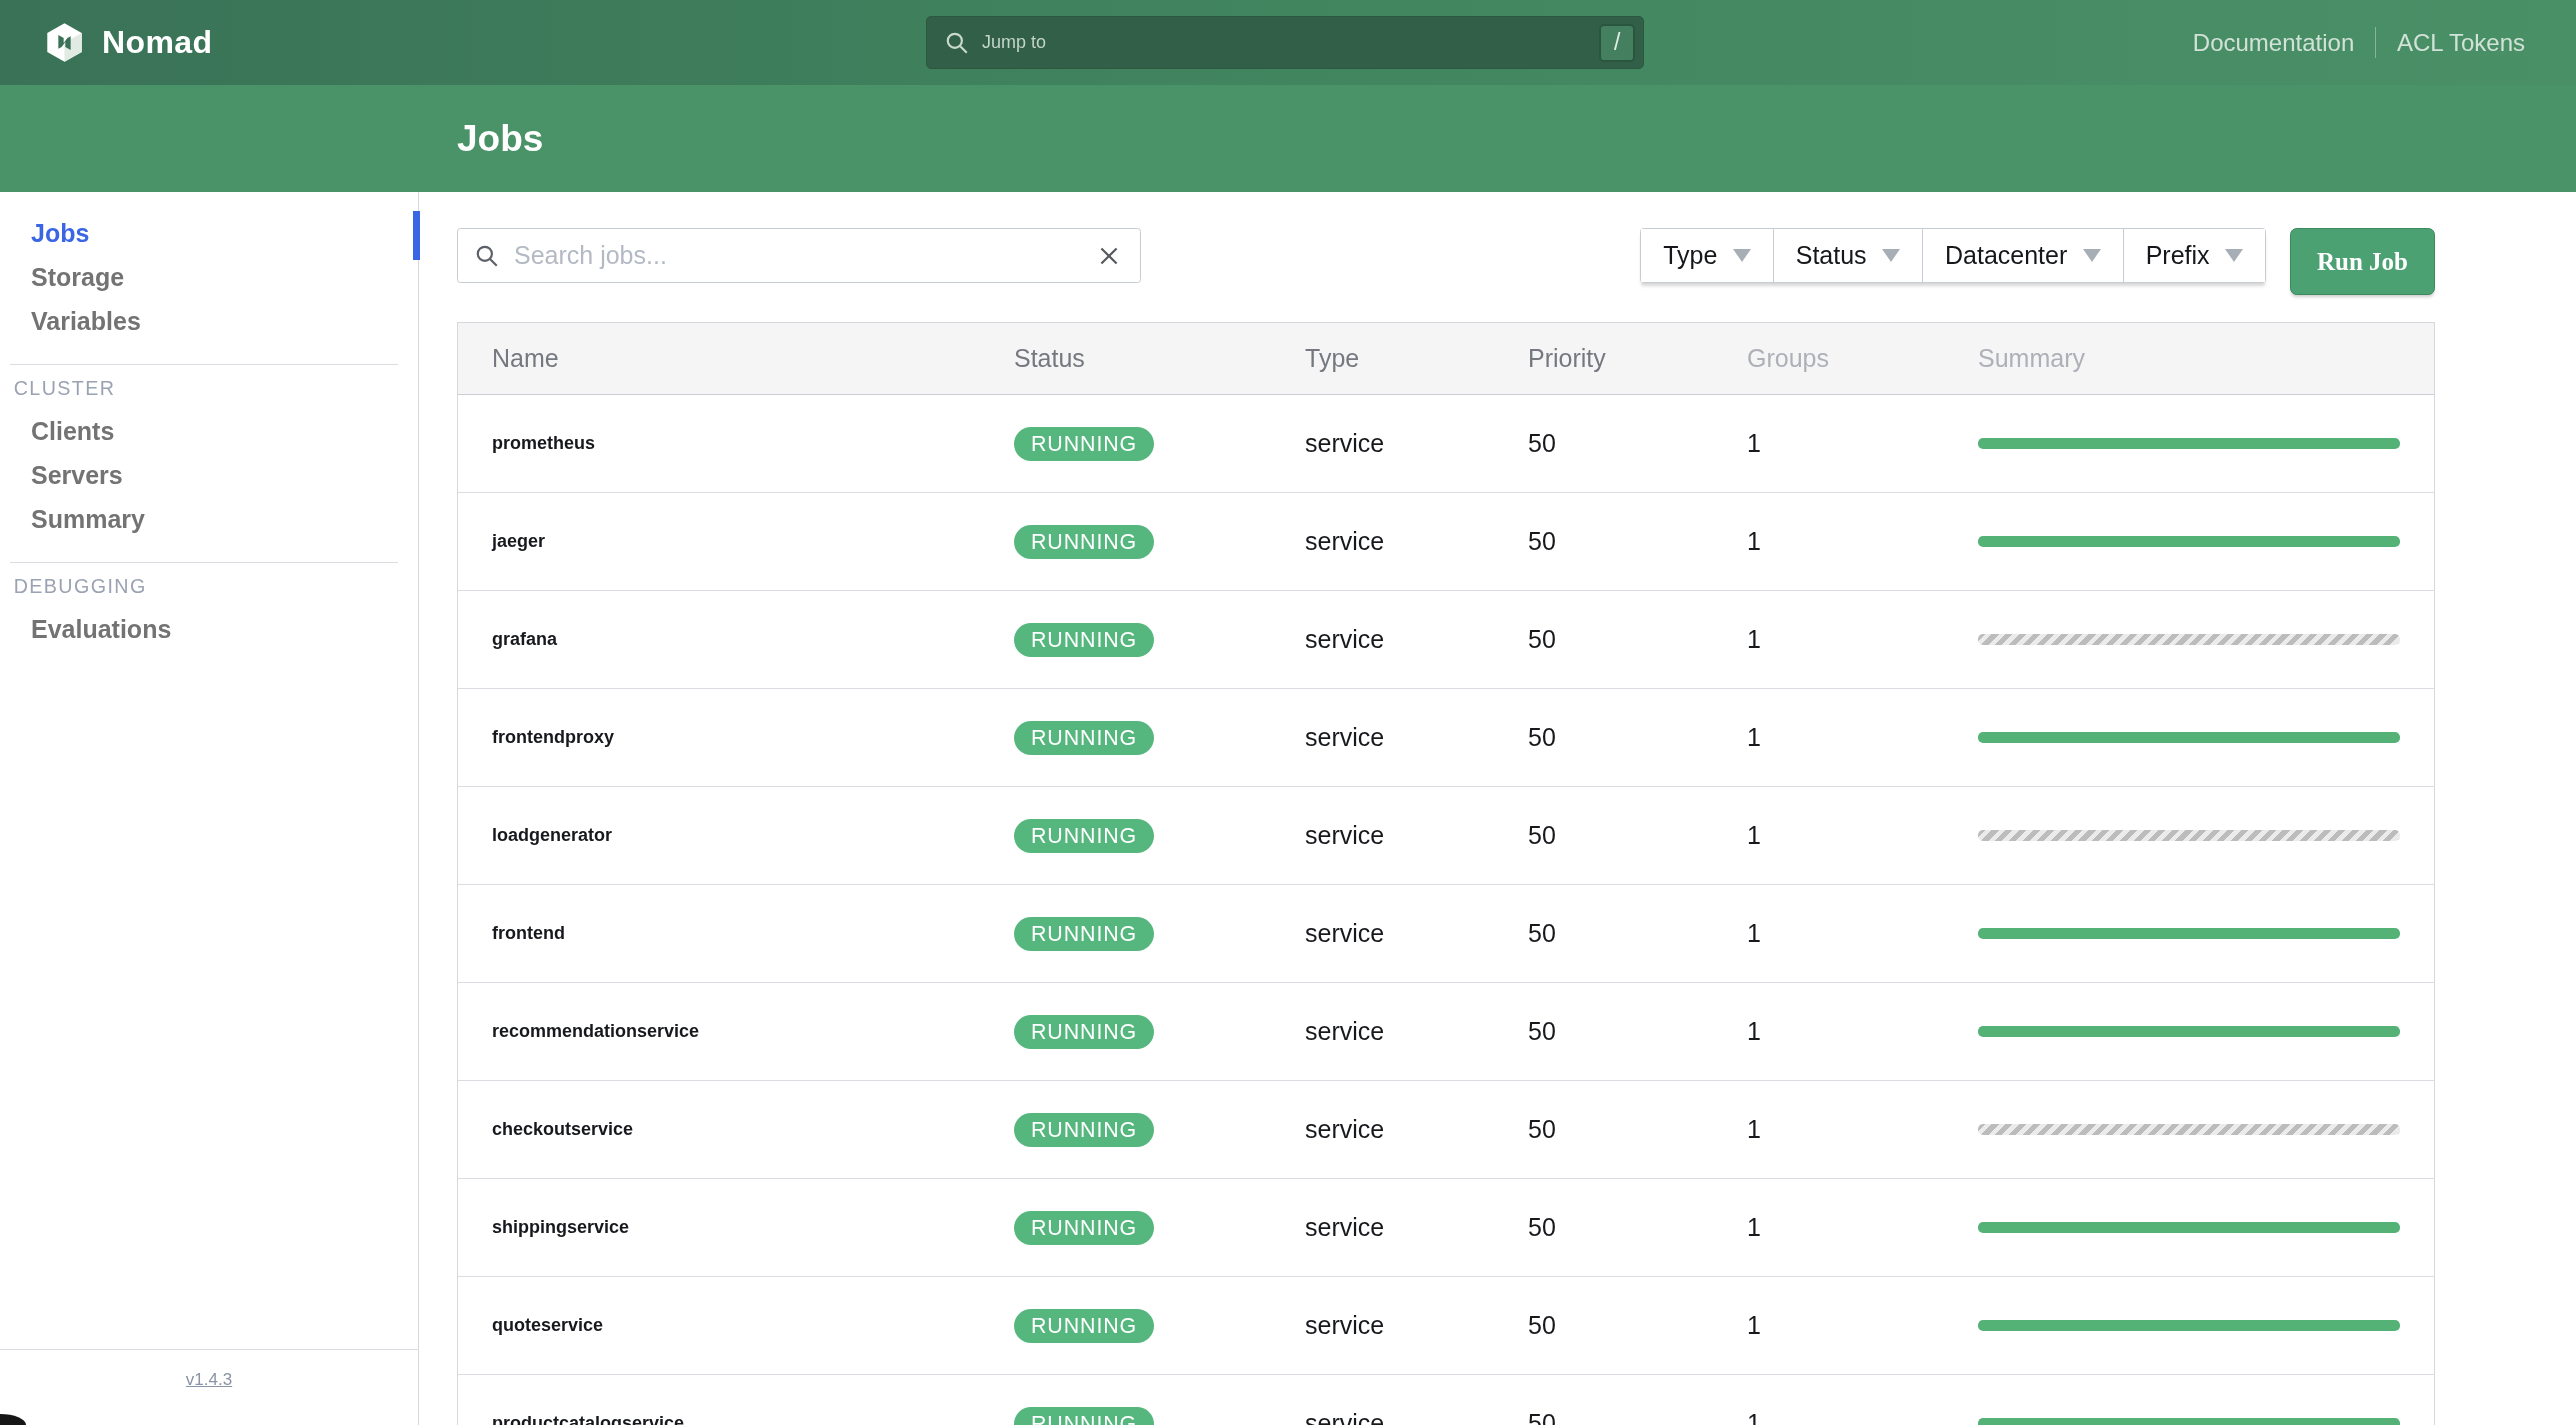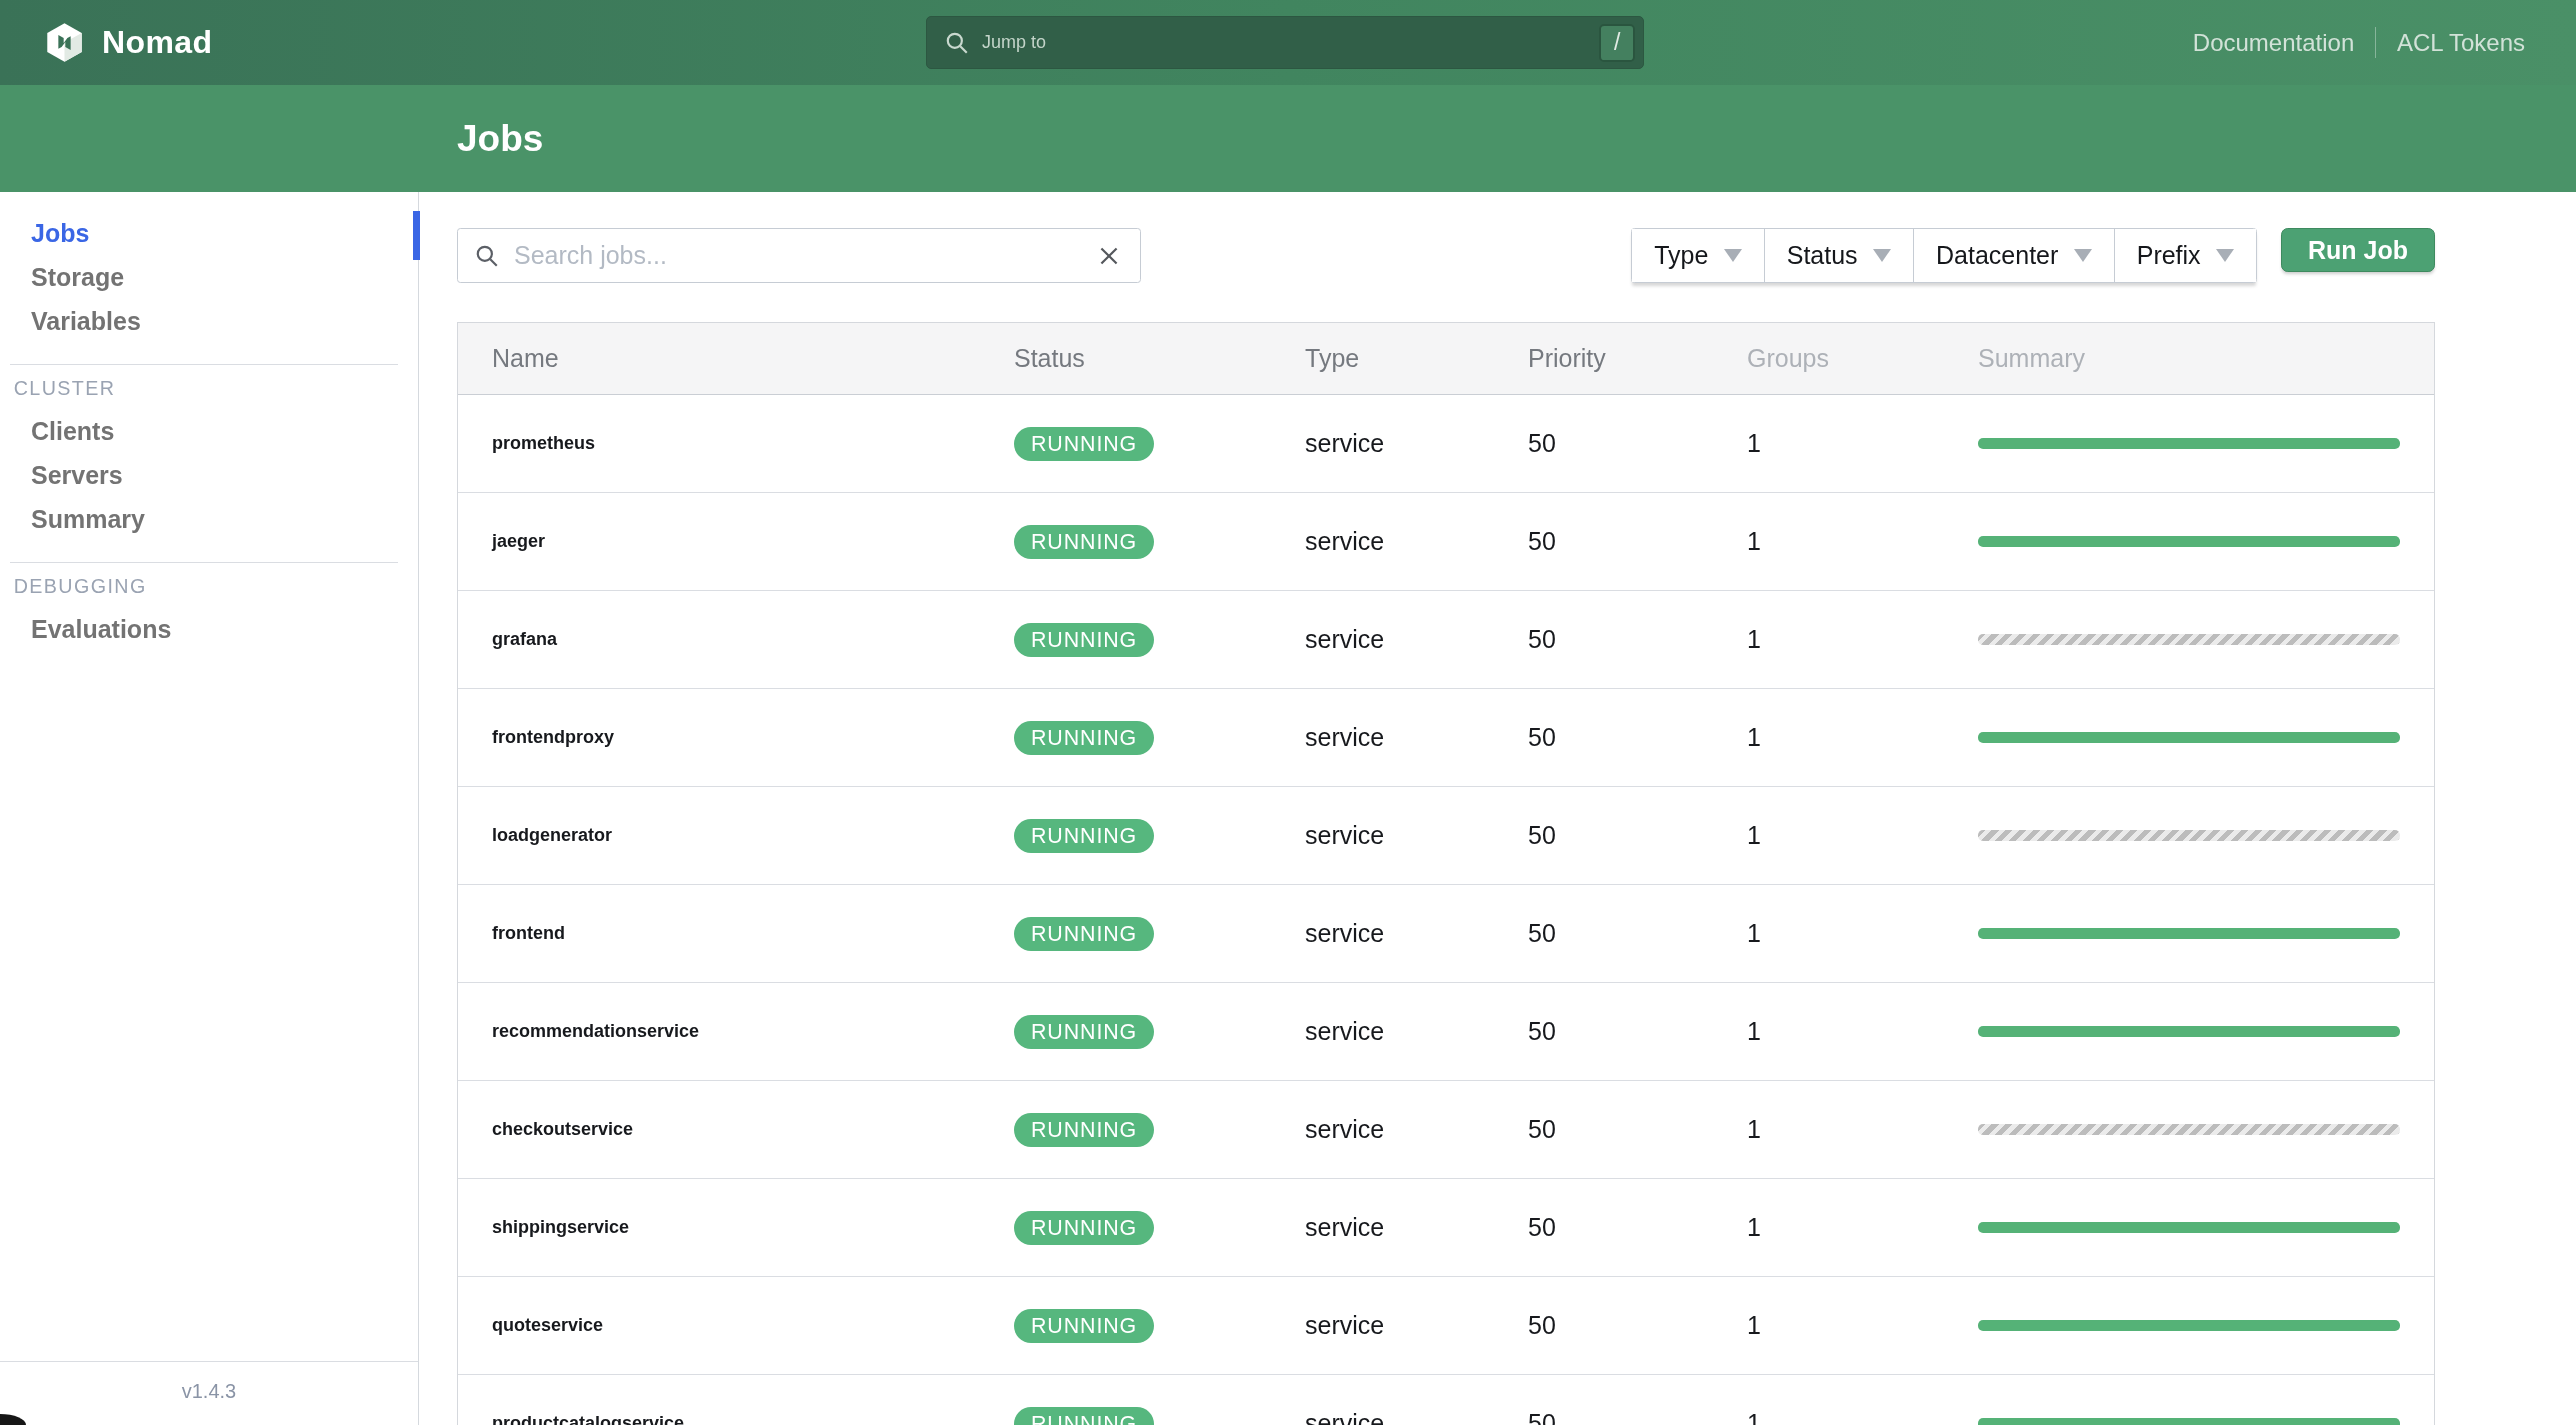--- a/index.html
+++ b/index.html
@@ -35,43 +35,43 @@
   .sidebar { width:419px; flex:none; background:#fff; border-right:1.7px solid #d5d9de; position:relative; }
   .side-nav { padding-top:19.7px; }
   .nav-item { height:44px; display:flex; align-items:center; padding-left:31px;
               font-size:25px; font-weight:600; color:#737373; position:relative; cursor:pointer; }
   .nav-item.active { color:#3a66e5; }
   .active-indicator { position:absolute; right:-1.7px; top:-0.9px; bottom:-4.3px; width:6.8px; background:#3a66e5; }
   .side-divider { border:none; border-top:1.7px solid #dadde2; margin:20.5px 20.5px 6.8px 10.3px; }
   .section-label { padding-left:13.7px; height:32.5px; display:flex; align-items:center;
                    font-size:19.7px; letter-spacing:1.4px; color:#9aa3b2; }
   .section-items { margin-top:5.1px; }
-  .version { position:absolute; left:0; right:0; bottom:4px; height:60px; border-top:1.7px solid #dadde2;
-             display:flex; align-items:center; justify-content:center; color:#8a94a6; font-size:20px; }
+  .version { position:absolute; left:0; right:0; bottom:16px; height:60px; border-top:1.7px solid #dadde2;
+             display:flex; align-items:center; justify-content:center; color:#8a94a6; font-size:17px;text-decoration:underline; }
 
   
   .content { flex:1; padding:36px 141px 0 38px; }
   .toolbar { display:flex; justify-content:space-between; align-items:stretch; height:55px; }
   .search-wrap { position:relative; width:684px; height:55px; }
   .search-wrap input { width:100%; height:100%; border:1.7px solid #c6ccd4; border-radius:3.4px;
                        padding:0 62px 0 56px; font-size:25px; color:#17191d; outline:none; }
   .search-wrap input::placeholder { color:#b3bac4; }
   .search-icon { position:absolute; left:17px; top:14.5px; width:26px; height:26px; color:#5b5f66; }
   .clear-icon { position:absolute; right:19px; top:14.5px; width:26px; height:26px; color:#54575c; cursor:pointer; }
   .controls { display:flex; gap:24px; }
   .filter-group { display:flex; height:55px; border:1.7px solid #c6ccd4; border-radius:3.4px;
                   background:#fff; box-shadow:0 4.3px 3.4px -1.7px rgba(0,0,0,.16); }
   .filter { display:flex; align-items:center; gap:15.4px; padding:0 22px; font-size:25px;
             color:#15171b; border-right:1.7px solid #c6ccd4; cursor:pointer; background:#fff; }
   .filter:last-child { border-right:none; }
   .caret { width:0; height:0; border-left:9.4px solid transparent; border-right:9.4px solid transparent;
            border-top:13px solid #a8aeb6; }
-  .run-job { height:44px; background:#4ca173; border:1.7px solid #3e8a5f; border-radius:6.8px;
+  .run-job { height:67px; background:#4ca173; border:1.7px solid #3e8a5f; border-radius:6.8px;
              color:#fff; font-size:25px; font-weight:700; padding:0 26px; cursor:pointer;
-             box-shadow:0 3.4px 3.4px -1.7px rgba(0,0,0,.2); font-family:Liberation Sans, sans-serif; }
+             box-shadow:0 3.4px 3.4px -1.7px rgba(0,0,0,.2); font-family:Liberation Serif, serif; }
 
   
   .jobs-table { margin-top:39px; border:1.7px solid #d5d8dd; background:#fff; }
   .thead,.trow { display:grid; grid-template-columns:556px 291px 223px 219px 231px 1fr; align-items:center; }
   .thead { height:72px; background:#f5f5f6; border-bottom:1.7px solid #caced4; color:#75797f; font-size:25px; }
   .thead .muted { color:#adb1b7; }
   .cell-name { padding-left:34px; }
   .trow { height:98px; border-bottom:1.7px solid #dadde2; cursor:pointer; }
   .td-name { font-size:18px; font-weight:700; color:#17191d; }
   .td { font-size:25px; color:#17191d; }

